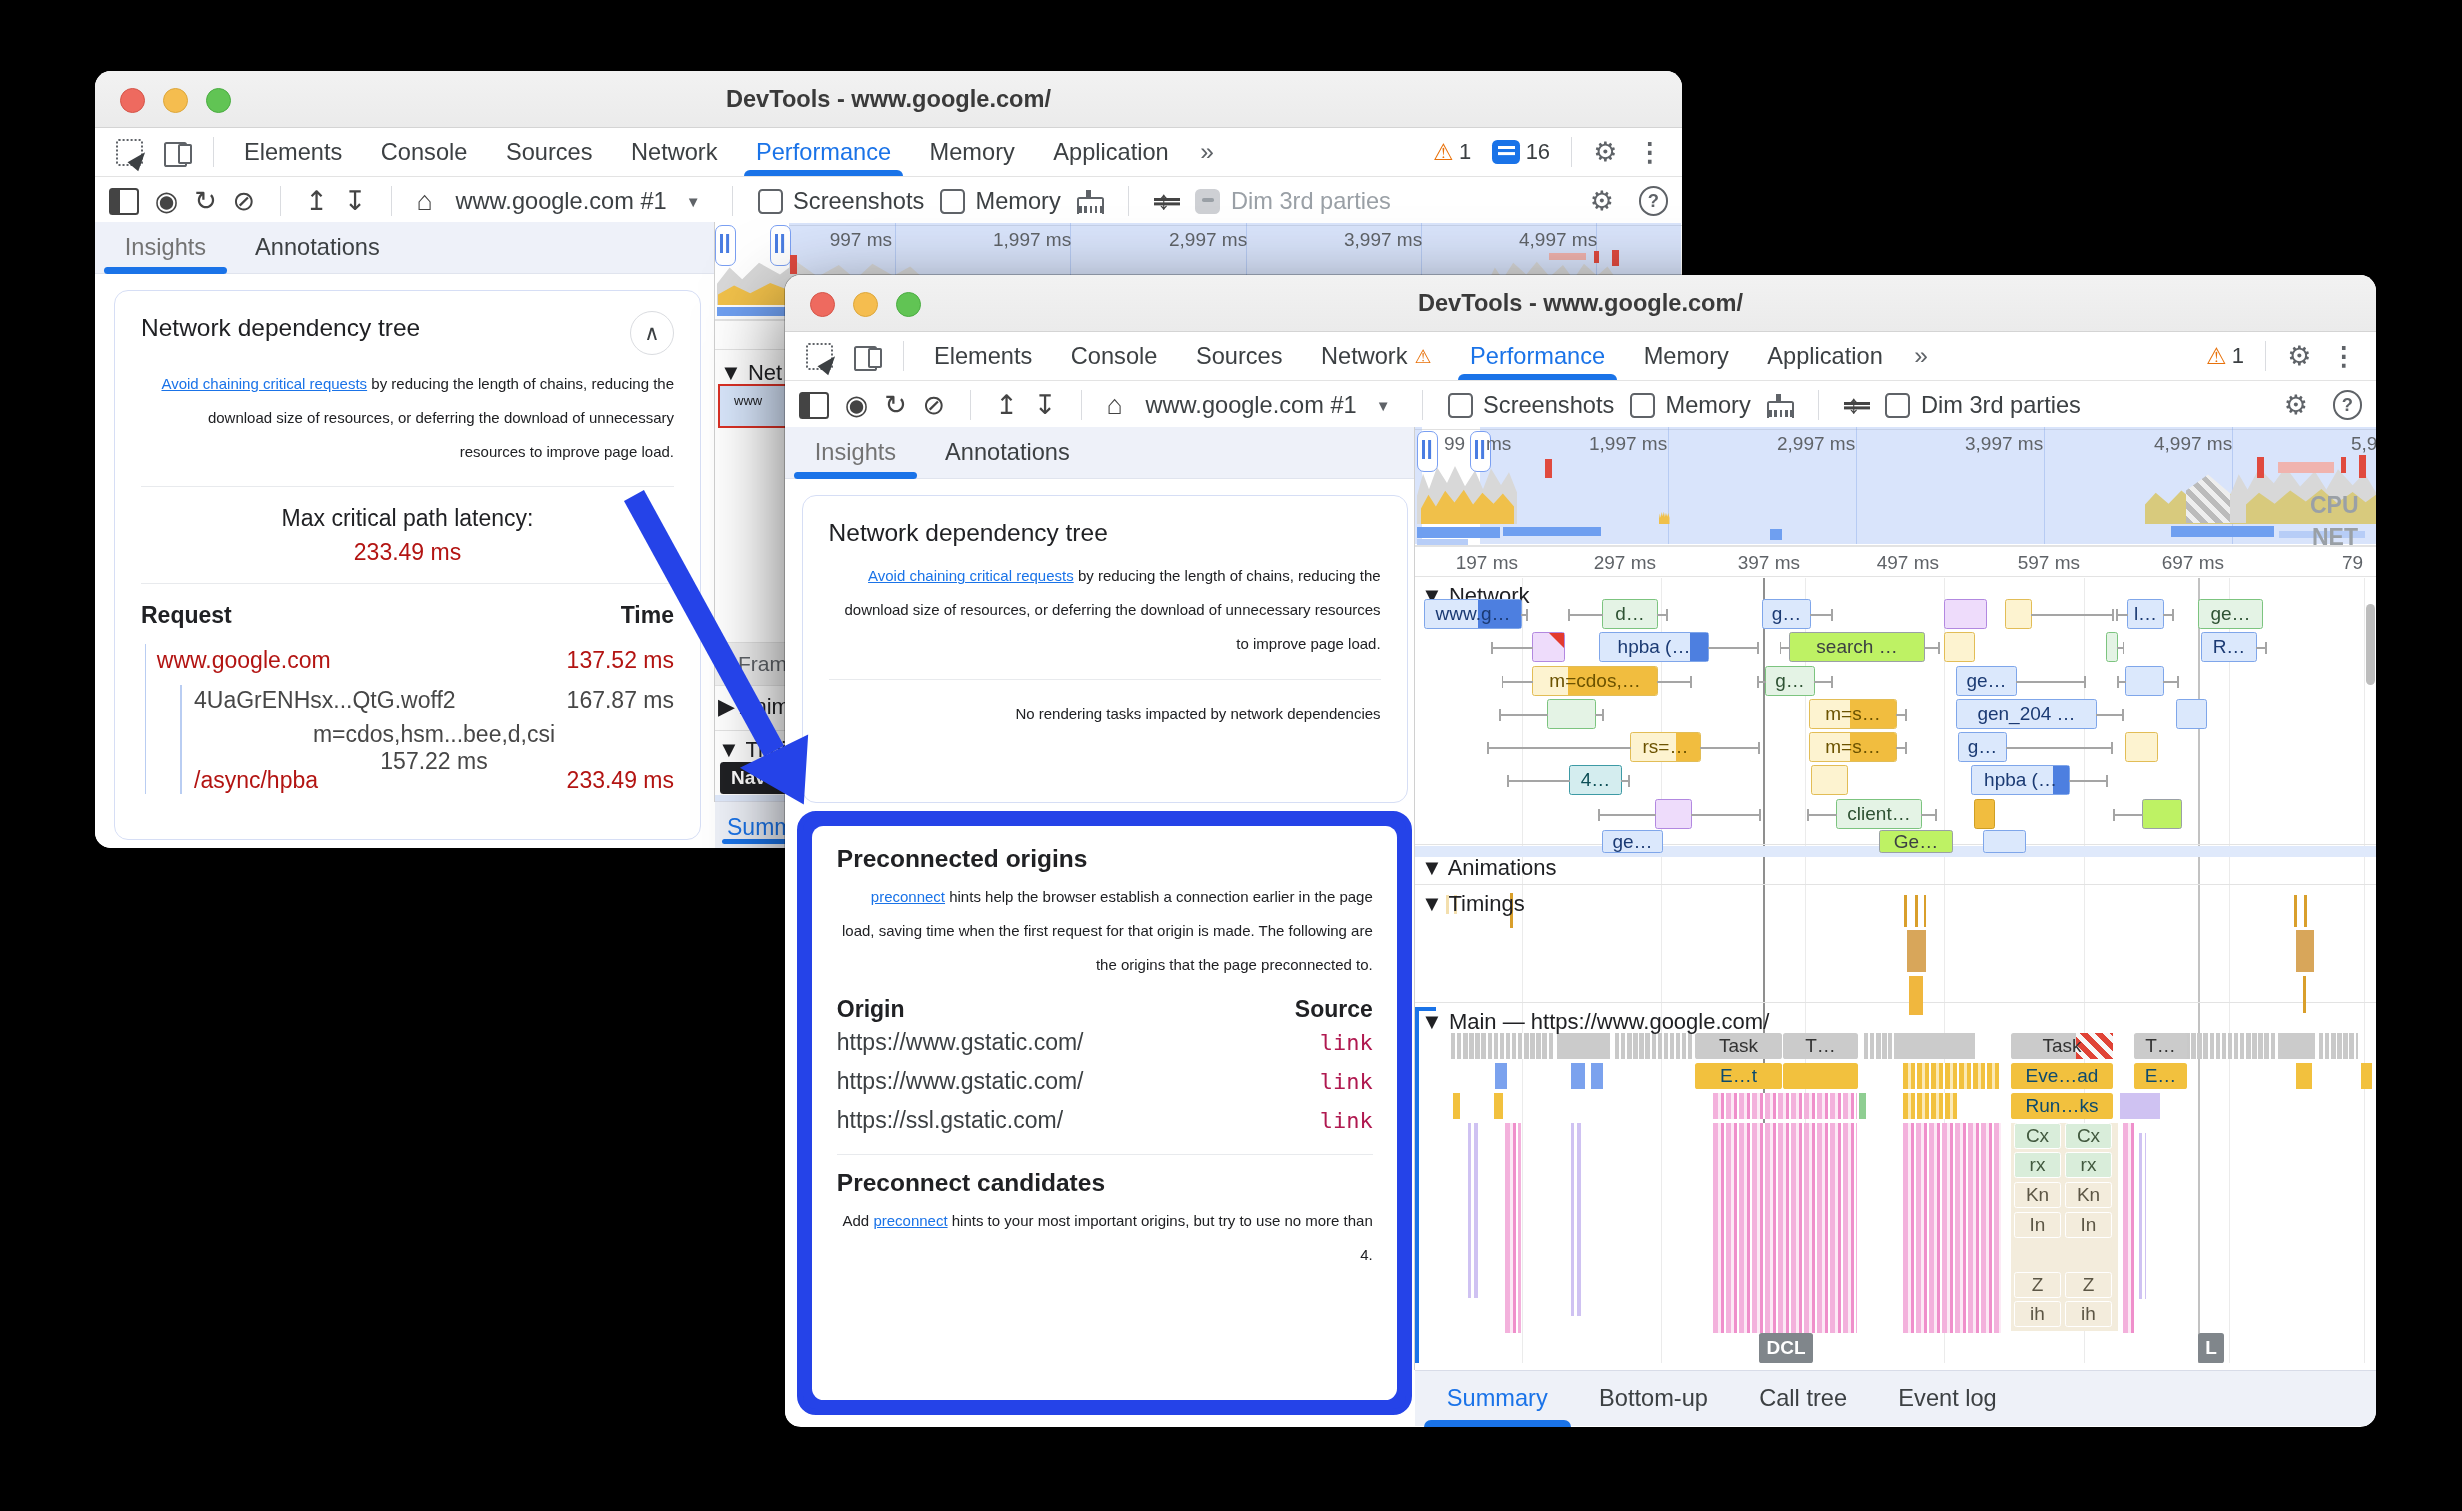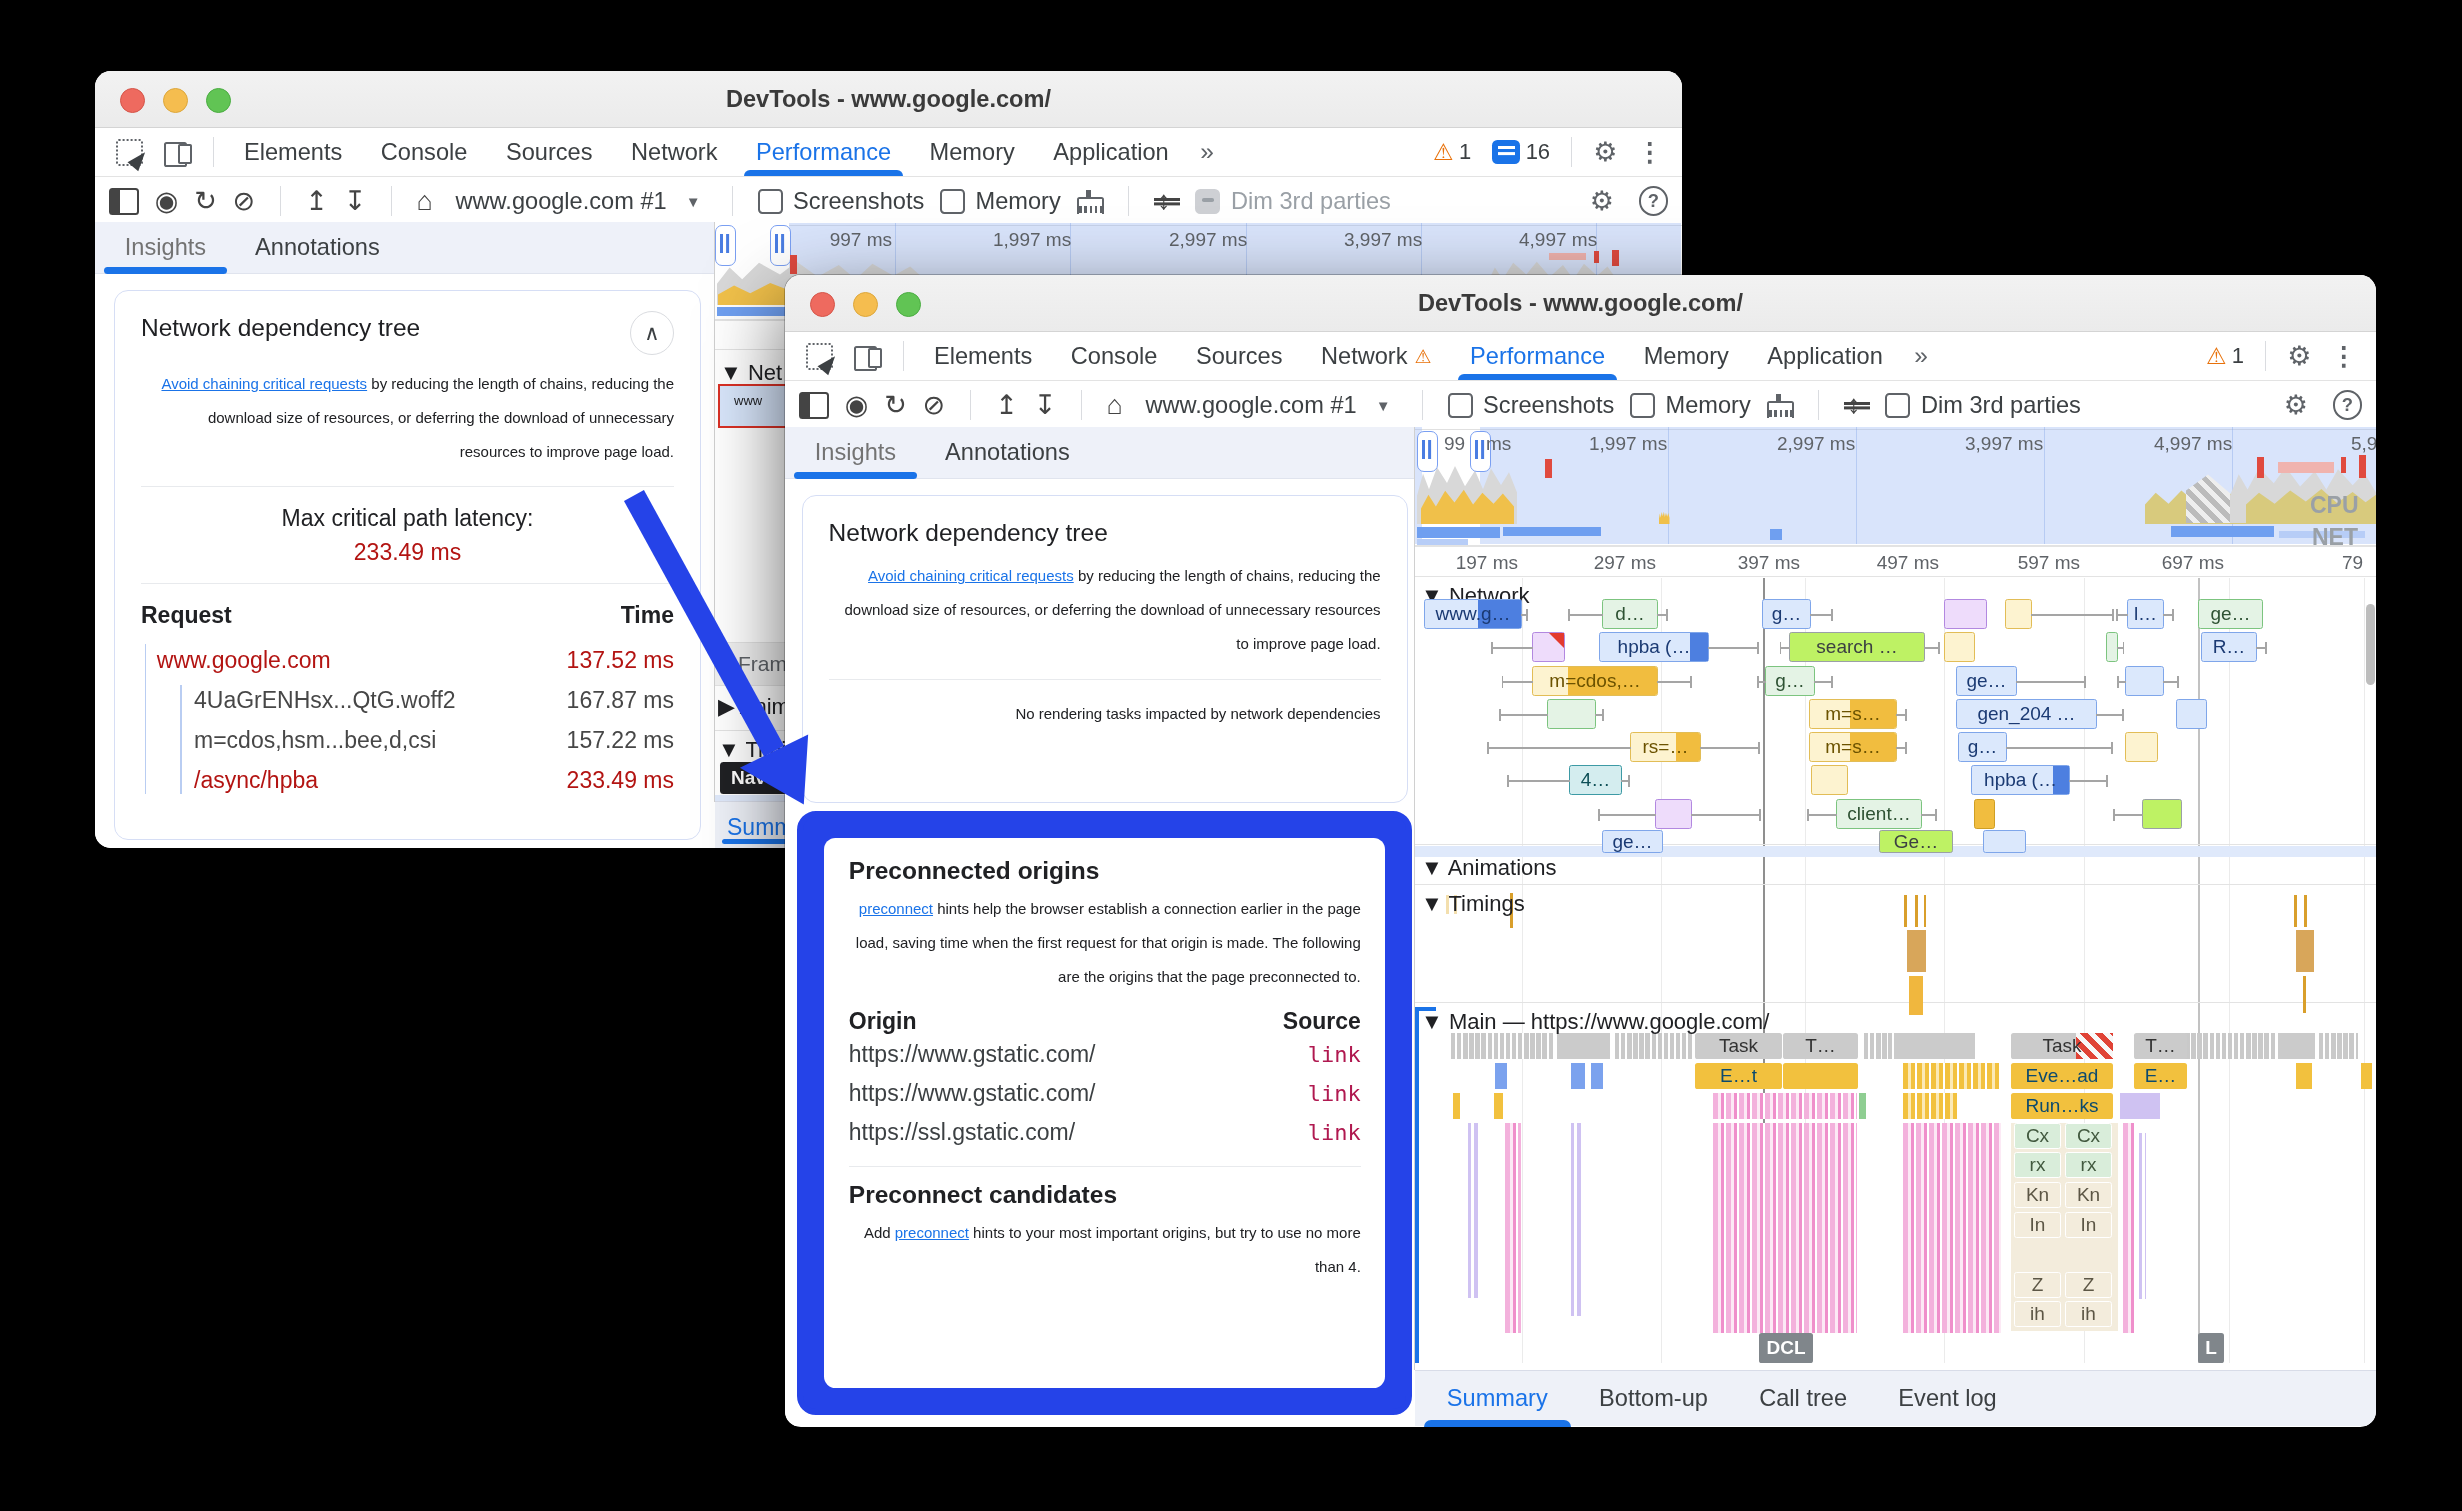--- a/index.html
+++ b/index.html
@@ -69,21 +69,21 @@
   .latval{text-align:center;font-size:23px;color:#b31412;margin-top:7px;}
   .thead{display:flex;justify-content:space-between;font-size:23px;font-weight:700;color:#202124;margin-top:5.3px;}
   .reqrows{position:relative;margin-top:12.3px;}
   .guide{position:absolute;width:1.8px;background:#b9cdf2;}
   .rrow{display:flex;justify-content:space-between;font-size:23px;height:40px;align-items:center;}
   .rname.crit,.rtime.crit{color:#b31412;}
   .rname,.rtime{color:#474747;}
   .ind{padding-left:35px;}
   .srcmono{font-family:"DejaVu Sans Mono", monospace;font-size:22px;color:#b01950;}
   .orow{display:flex;justify-content:space-between;font-size:23px;height:39px;align-items:center;color:#3c4043;}
-  .hibox{position:absolute;border:6.1px solid #2543e8;border-radius:19px;background:#2543e8;box-sizing:border-box;padding:21px;}
+  .hibox{position:absolute;border:6.1px solid #2543e8;border-radius:19px;background:#2543e8;box-sizing:border-box;padding:9px;}
   .hibox-in{background:#fff;border-radius:11.4px;width:100%;height:100%;box-sizing:border-box;padding:19px 24.5px;overflow:hidden;}
   
   .gen{position:absolute;inset:0;pointer-events:none;}
   .px{position:absolute;}
   .tx{position:absolute;white-space:nowrap;font-size:19px;color:#5f6368;}
   .rulr{width:74px;text-align:right;}
   .cpul{font-weight:700;color:#9aa0a6;font-size:23px;}
   .trk{font-size:22px;color:#202124;}
   .trk2{font-size:21px;color:#5f6368;}
   .dots{font-size:26px;color:#5f6368;font-weight:700;}
@@ -265,21 +265,21 @@
           <div class="guide" style="left:3.5px;top:3.5px;bottom:7px;"></div>
           <div class="guide" style="left:39px;top:44px;bottom:7px;"></div>
           <div class="rrow" style="padding-left:15.8px;">
             <span class="rname crit">www.google.com</span>
             <span class="rtime crit">137.52 ms</span>
           </div>
           <div class="rrow ind" style="padding-left:53px;">
             <span class="rname">4UaGrENHsx...QtG.woff2</span>
             <span class="rtime">167.87 ms</span>
           </div>
-          <div class="rrow ind" style="padding-left:53px;">
+          <div class="rrow ind" style="padding-left:53px;flex-direction:column;">
             <span class="rname">m=cdos,hsm...bee,d,csi</span>
             <span class="rtime">157.22 ms</span>
           </div>
           <div class="rrow ind" style="padding-left:53px;">
             <span class="rname crit">/async/hpba</span>
             <span class="rtime crit">233.49 ms</span>
           </div>
         </div>
       </div>
     </div>

